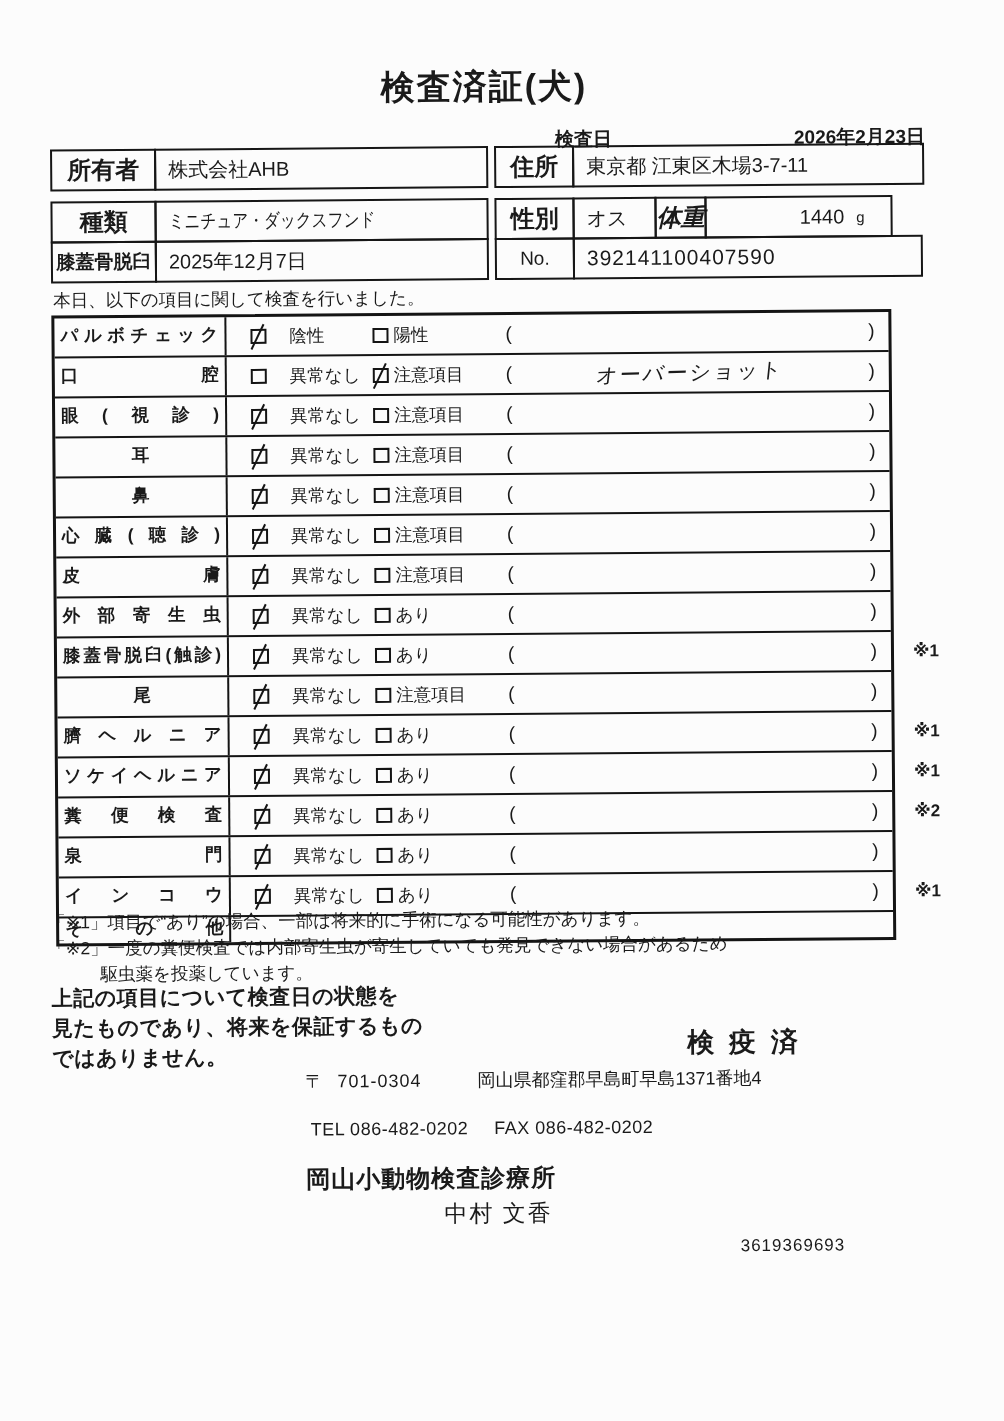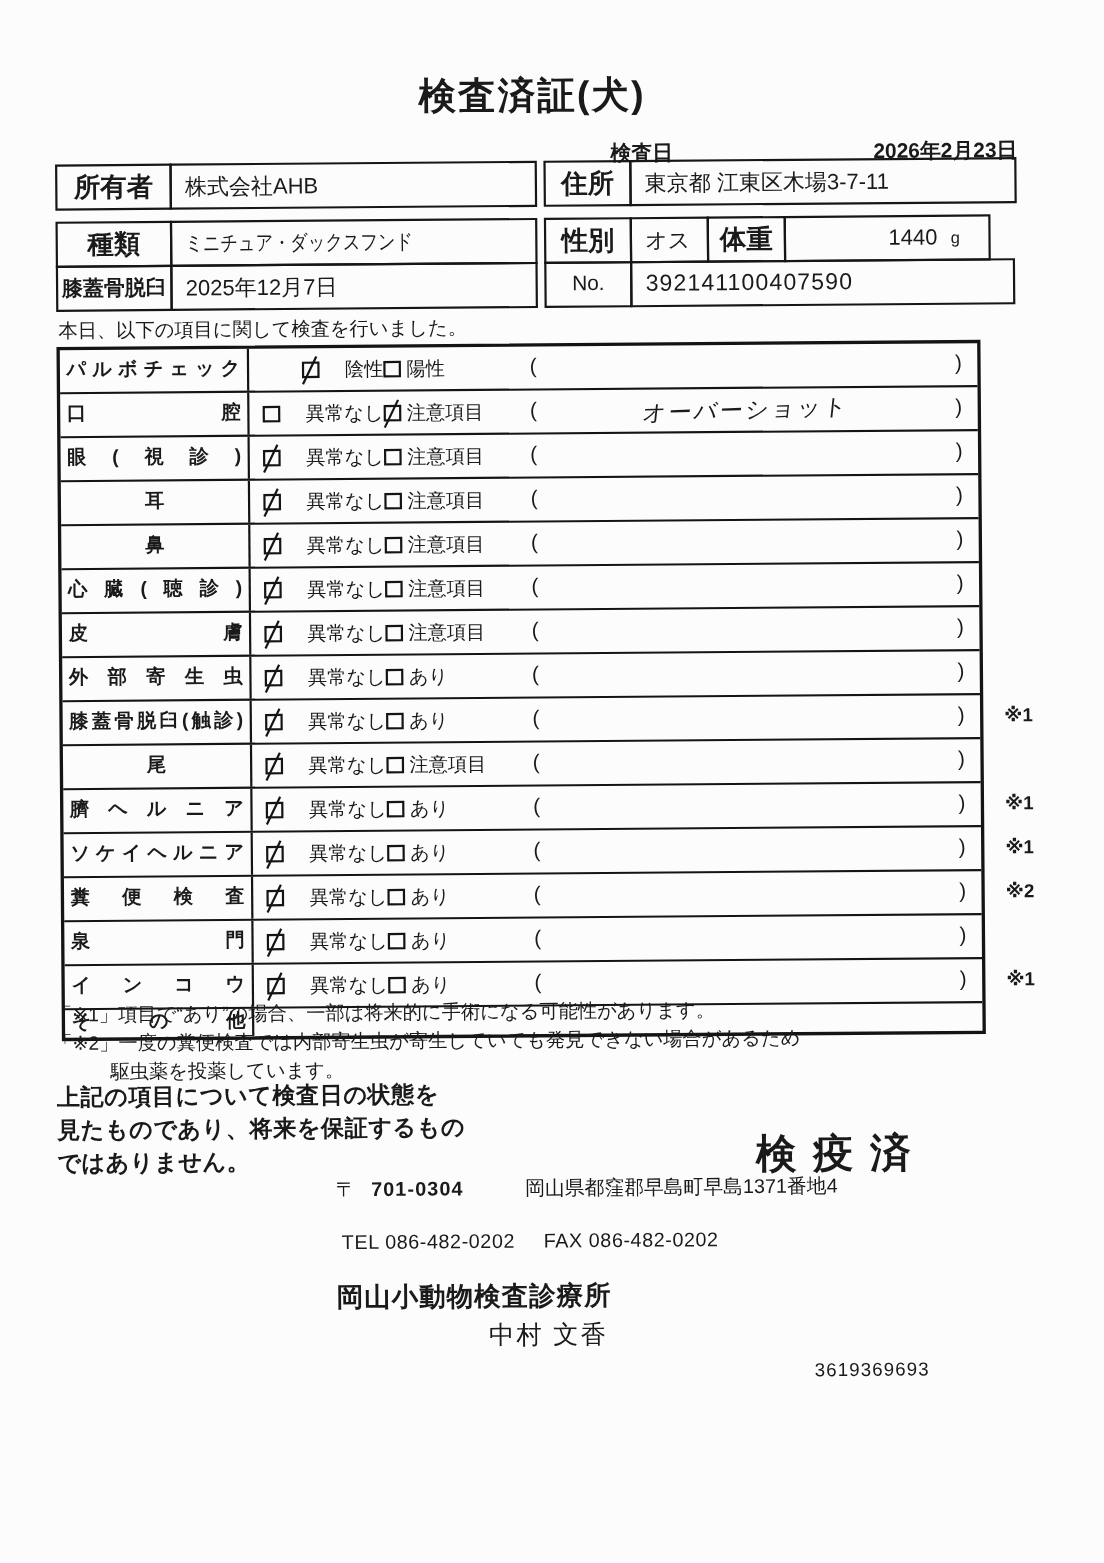--- a/index.html
+++ b/index.html
@@ -33,37 +33,37 @@
   .ctable{position:absolute;left:55px;top:312px;width:840px;border:3px solid #141414;box-sizing:border-box;background:transparent;}
   .crow{display:flex;height:38px;position:relative;}
   .crow + .crow{border-top:2px solid #141414;}
   .crow.short{height:25px;}
   .clabel{width:172px;box-sizing:border-box;border-right:2px solid #141414;padding:0 6px;
           font-size:17.5px;font-weight:600;line-height:34px;
           text-align:justify;text-align-last:justify;text-justify:inter-character;overflow:hidden;}
   .crow.short .clabel{line-height:21px;}
   .clabel.center{text-align:center;text-align-last:center;}
   .ccontent{flex:1;display:flex;align-items:center;font-size:17.5px;font-weight:500;}
-  .o1{margin-left:0;width:122px;display:flex;align-items:center;gap:23px;justify-content:flex-end;}
+  .o1{margin-left:24px;width:122px;display:flex;align-items:center;gap:23px;}
   .o2{width:133px;display:flex;align-items:center;gap:5px;}
   .cb{width:16px;height:15px;border:2px solid #141414;box-sizing:border-box;position:relative;flex:none;}
   .cb.checked::after{content:"";position:absolute;left:4px;top:-8px;width:2px;height:28px;background:#141414;transform:rotate(26deg);}
   .paren{font-size:19px;font-weight:500;}
   .paren.close{margin-right:14px;}
   .hand{flex:1;text-align:center;font-size:21px;font-weight:500;letter-spacing:2px;color:#1b1b1b;
         transform:skewX(-8deg) rotate(-1.5deg);}
   .note{position:absolute;right:-48px;top:50%;transform:translateY(-50%);font-size:17px;font-weight:600;}
 
   
   .fnotes{position:absolute;left:47px;top:906px;font-size:17.5px;font-weight:500;line-height:26px;}
   .fnotes .indent{padding-left:52px;}
   .disclaimer{position:absolute;left:50px;top:980px;font-size:21px;font-weight:700;line-height:30px;letter-spacing:0.5px;}
-  .stamp{position:absolute;left:685px;top:1026px;font-size:37px;font-weight:600;letter-spacing:15px;}
+  .stamp{position:absolute;left:685px;top:1026px;font-size:27px;font-weight:600;letter-spacing:15px;}
   .postal{position:absolute;left:303px;top:1068px;font-size:18px;font-weight:500;}
-  .postal .code{margin-left:14px;letter-spacing:1px;font-weight:bold;}
+  .postal .code{margin-left:14px;letter-spacing:1px;}
   .postal .addr{margin-left:56px;}
   .telrow{position:absolute;left:308px;top:1118px;font-size:18px;font-weight:500;letter-spacing:0.5px;}
   .telrow .fax{margin-left:26px;}
   .clinic{position:absolute;left:303px;top:1162px;font-size:24px;font-weight:600;letter-spacing:1px;}
   .inspector{position:absolute;left:441px;top:1198px;font-size:23px;font-weight:500;letter-spacing:2px;}
   .serial{position:absolute;left:737px;top:1238px;font-size:17px;font-weight:500;letter-spacing:1px;}
 </style>
 </head>
 <body>
 
@@ -82,22 +82,22 @@
     <div class="hcell hlabel gap" style="width:80px;">住所</div>
     <div class="hcell hval" style="width:352px;">東京都 江東区木場3-7-11</div>
   </div>
 
   <div class="htable" style="top:198px;">
     <div class="hcell hlabel" style="width:106px;">種類</div>
     <div class="hcell hval" style="width:334px;">
         <span class="condensed">ミニチュア・ダックスフンド</span>
       </div>
     <div class="hcell hlabel gap" style="width:80px;">性別</div>
-    <div class="hcell hval" style="width:72px;">オス</div>
-    <div class="hcell hlabel" style="width:72px;">体重</div>
+    <div class="hcell hval" style="width:84px;">オス</div>
+    <div class="hcell hlabel" style="width:52px;font-style:italic;">体重</div>
     <div class="hcell wval" style="width:188px;">
       <span>1440</span>
       <span class="wunit">g</span>
     </div>
   </div>
 
   <div class="htable" style="top:238px;">
     <div class="hcell hlabel" style="width:106px;font-size:19px;">膝蓋骨脱臼</div>
     <div class="hcell hval" style="width:334px;">2025年12月7日</div>
     <div class="hcell hlabel gap" style="width:80px;font-weight:500;font-size:19px;">No.</div>

